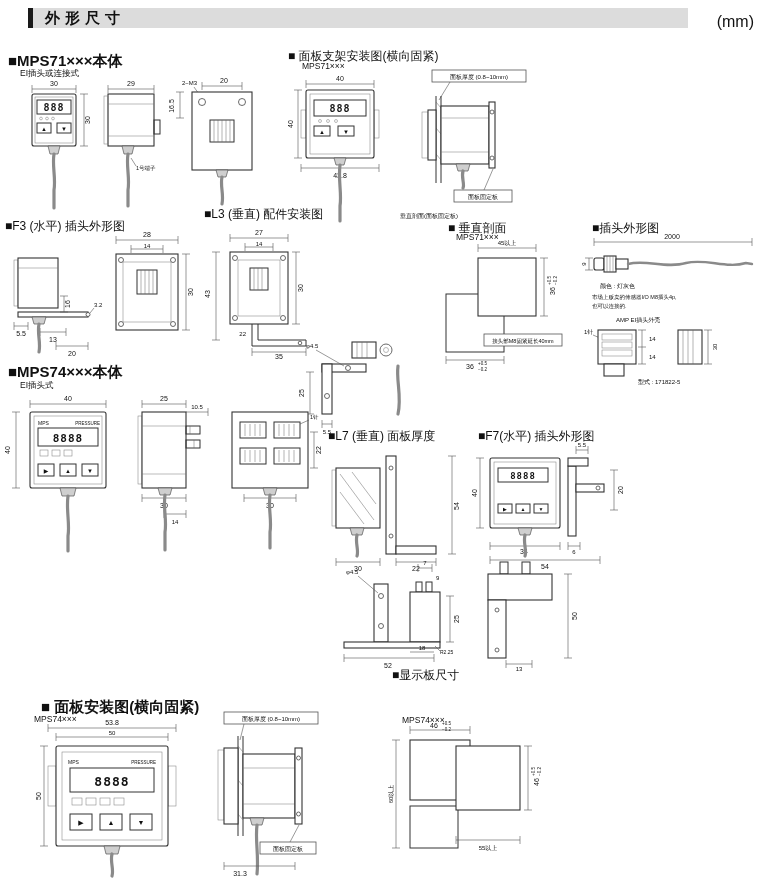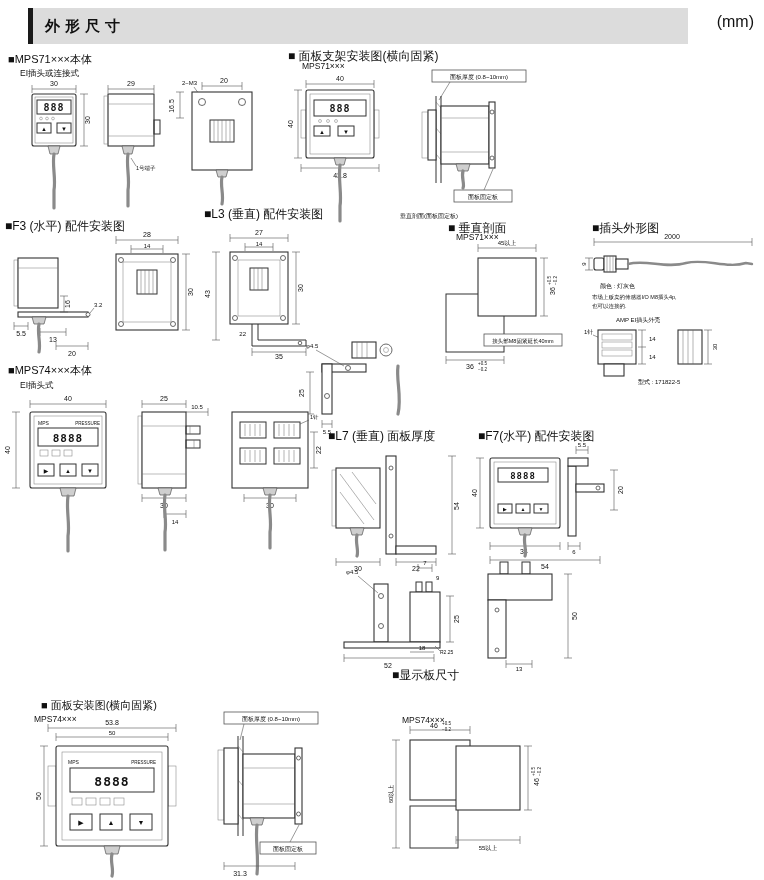--- a/index.html
+++ b/index.html
@@ -1,22 +1,22 @@
 <!DOCTYPE html>
 <html><head>
 <meta charset="utf-8">
 <style>
   *{margin:0;padding:0;box-sizing:border-box}
   html,body{width:764px;height:880px}
   body{background:#fff;font-family:"Liberation Sans",sans-serif;position:relative;color:#111}
   .page{position:absolute;inset:0;background:#ffffff;overflow:hidden}
-  .header-bar{position:absolute;left:28px;top:8px;width:660px;height:36px;background:#dcdcdc;border-left:5px solid #1a1a1a;display:flex;align-items:center;padding-left:12px}
+  .header-bar{position:absolute;left:28px;top:8px;width:660px;height:20px;background:#dcdcdc;border-left:5px solid #1a1a1a;display:flex;align-items:center;padding-left:12px}
   .header-title{font-size:15px;font-weight:bold;letter-spacing:5px;color:#111}
   .unit-label{position:absolute;right:10px;top:13px;font-size:16px}
-  .sec{position:absolute;font-size:11px;font-weight:normal;white-space:nowrap}
+  .sec{position:absolute;font-size:15px;font-weight:bold;white-space:nowrap}
   .sec2{position:absolute;font-size:12px;font-weight:normal;white-space:nowrap}
   .sub{position:absolute;font-size:8.5px;white-space:nowrap}
   svg{position:absolute;overflow:visible}
   svg text{font-family:"Liberation Sans",sans-serif;font-size:7px;fill:#111}
   .seg{font-family:"DejaVu Sans Mono",monospace;font-weight:bold;letter-spacing:1px}
   .ln{fill:none;stroke:#333;stroke-width:1}
   .body{fill:#fff;stroke:#333;stroke-width:1.1}
   .thin{fill:none;stroke:#777;stroke-width:0.5}
   .dl{stroke:#555;stroke-width:0.6;fill:none}
   .cable{fill:none;stroke:#8a8a8a;stroke-width:3.2;stroke-linecap:round}
@@ -33,29 +33,29 @@
 
   <div class="header-bar">
     <span class="header-title">外形尺寸</span>
   </div>
   <div class="unit-label">(mm)</div>
 
   <div class="sec" style="left:8px;top:52px">■MPS71×××本体</div>
   <div class="sub" style="left:20px;top:68px">EI插头或连接式</div>
   <div class="sec2" style="left:288px;top:48px">■ 面板支架安装图(横向固紧)</div>
   <div class="sub" style="left:302px;top:61px">MPS71×××</div>
-  <div class="sec2" style="left:5px;top:218px">■F3 (水平) 配件安装图</div>
+  <div class="sec2" style="left:5px;top:218px">■F3 (水平) 插头外形图</div>
   <div class="sec2" style="left:204px;top:206px">■L3 (垂直) 配件安装图</div>
   <div class="sec2" style="left:448px;top:220px">■ 垂直剖面</div>
   <div class="sub" style="left:456px;top:232px">MPS71×××</div>
   <div class="sec2" style="left:592px;top:220px">■插头外形图</div>
   <div class="sec" style="left:8px;top:363px">■MPS74×××本体</div>
   <div class="sub" style="left:20px;top:380px">EI插头式</div>
   <div class="sec2" style="left:328px;top:428px">■L7 (垂直) 面板厚度</div>
-  <div class="sec2" style="left:478px;top:428px">■F7(水平) 配件安装图</div>
+  <div class="sec2" style="left:478px;top:428px">■F7(水平) 插头外形图</div>
   <div class="sec" style="left:41px;top:698px">■ 面板安装图(横向固紧)</div>
   <div class="sub" style="left:34px;top:714px">MPS74×××</div>
   <div class="sec2" style="left:392px;top:667px">■显示板尺寸</div>
   <div class="sub" style="left:402px;top:715px">MPS74×××</div>
 
   <svg style="left:12px;top:78px" width="84" height="134" viewBox="0 0 84 134">
     <g>
       <line class="dl" x1="20" y1="11" x2="64" y2="11"></line>
       <line class="dl" x1="20" y1="7" x2="20" y2="15"></line>
         <line class="dl" x1="64" y1="7" x2="64" y2="15"></line>

